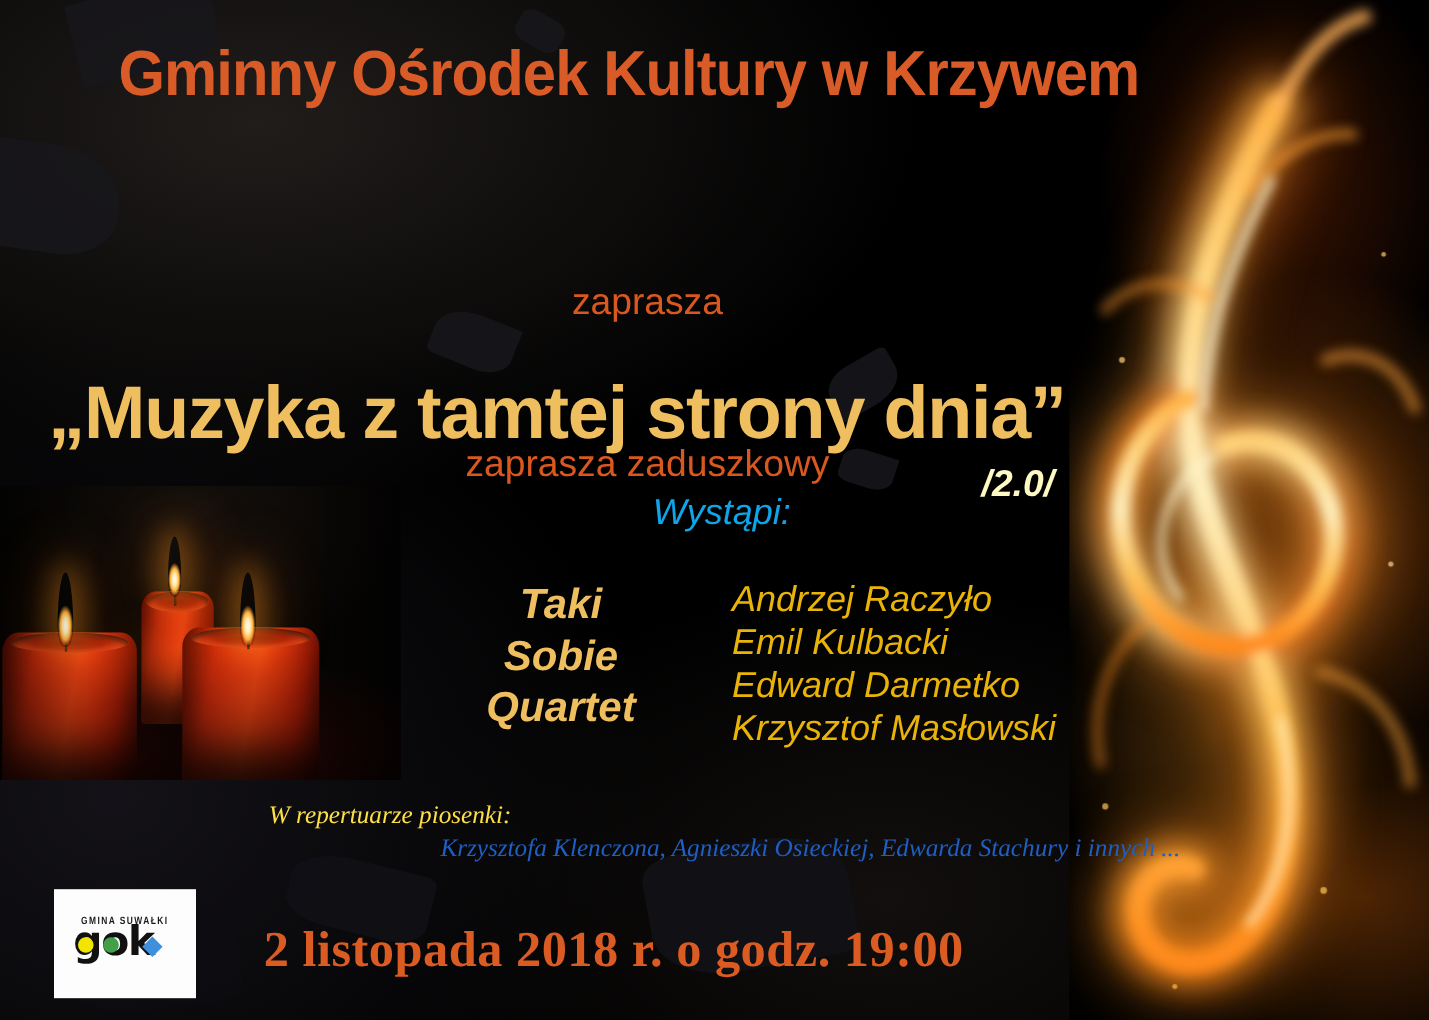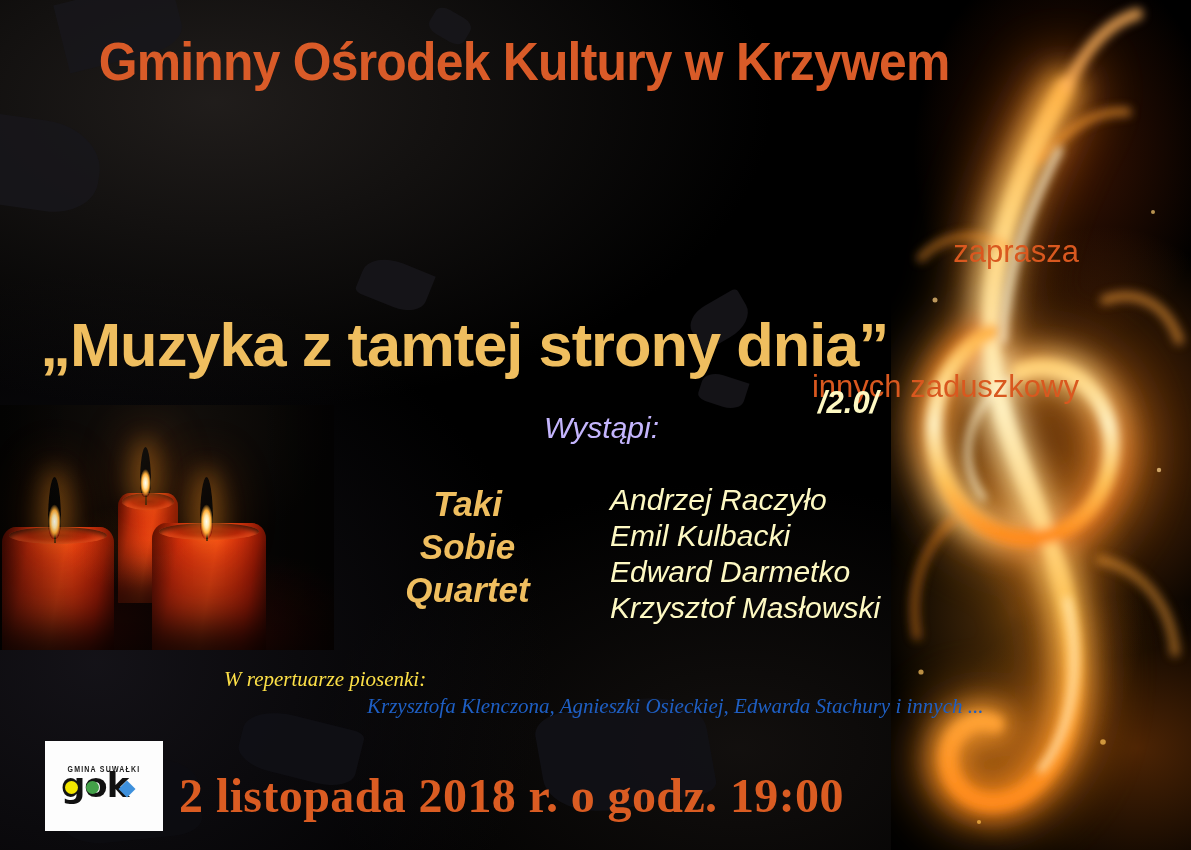--- a/index.html
+++ b/index.html
@@ -127,21 +127,21 @@
     font-weight: 700;
     letter-spacing: -0.8px;
     color: #D95B28;
     font-family: "Liberation Sans", sans-serif;
     transform: scaleX(0.94);
   }
 
   #invite-block {
     left: 0; right: 0; top: 139px;
     padding-right: 112px;
-    text-align: right;
+    text-align: center;
     color: #D9581F;
     font-size: 31px;
     line-height: 45px;
     font-weight: 400;
   }
 
   #main-title {
     left: 36px; top: 309px;
     font-size: 62px;
     font-weight: 700;
@@ -156,41 +156,41 @@
     font-weight: 700;
     font-style: italic;
     color: #fef9c3;
   }
 
   #performs-label {
     left: 544px; top: 411px;
     font-size: 30px;
     font-style: italic;
     font-weight: 400;
-    color: #c4b5fd;
+    color: #0ea5e9;
   }
 
   #band-name {
     left: 380px; top: 482px;
     width: 175px;
     text-align: center;
     font-size: 35px;
     line-height: 43px;
     font-weight: 700;
     font-style: italic;
     color: #EFBE5F;
   }
 
   #musician-list {
     left: 610px; top: 482px;
     font-size: 30px;
     line-height: 36px;
     font-style: italic;
     font-weight: 400;
-    color: #fef9c3;
+    color: #eab308;
   }
 
   #repertoire-head {
     left: 224px; top: 667px;
     font-family: "Liberation Serif", serif;
     font-style: italic;
     font-size: 21px;
     color: #fde047;
   }
   #repertoire-body {
@@ -201,21 +201,21 @@
     color: #1E5FC4;
     margin-left: 32px;
   }
 
   #event-date {
     left: 0; right: 0; top: 768px;
     padding-right: 168px;
     text-align: center;
     font-family: "Liberation Serif", serif;
     font-weight: 700;
-    font-size: 48px;
+    font-size: 42px;
     color: #DA5C22;
     letter-spacing: 0.4px;
   }
 
   
   #gok-logo {
     position: absolute;
     left: 45px; top: 741px;
     width: 118px; height: 90px;
     background: #fdfdfd;
@@ -376,21 +376,21 @@
     <span class="flame f2"></span>
     <span class="flame f1"></span>
     <span class="flame f3"></span>
     <span class="candle-shadow"></span>
   </div>
 
   <div class="txt" id="org-title">Gminny Ośrodek Kultury w Krzywem</div>
 
   <div class="txt" id="invite-block">
     <div>zaprasza</div>
-    <div>innych zaduszkowy</div>
+    <div>zaprasza zaduszkowy</div>
   </div>
 
   <div class="txt" id="main-title">„Muzyka z tamtej strony dnia”</div>
 
   <div class="txt" id="version-tag">/2.0/</div>
 
   <div class="txt" id="performs-label">Wystąpi:</div>
 
   <div class="txt" id="band-name">Taki
 Sobie

